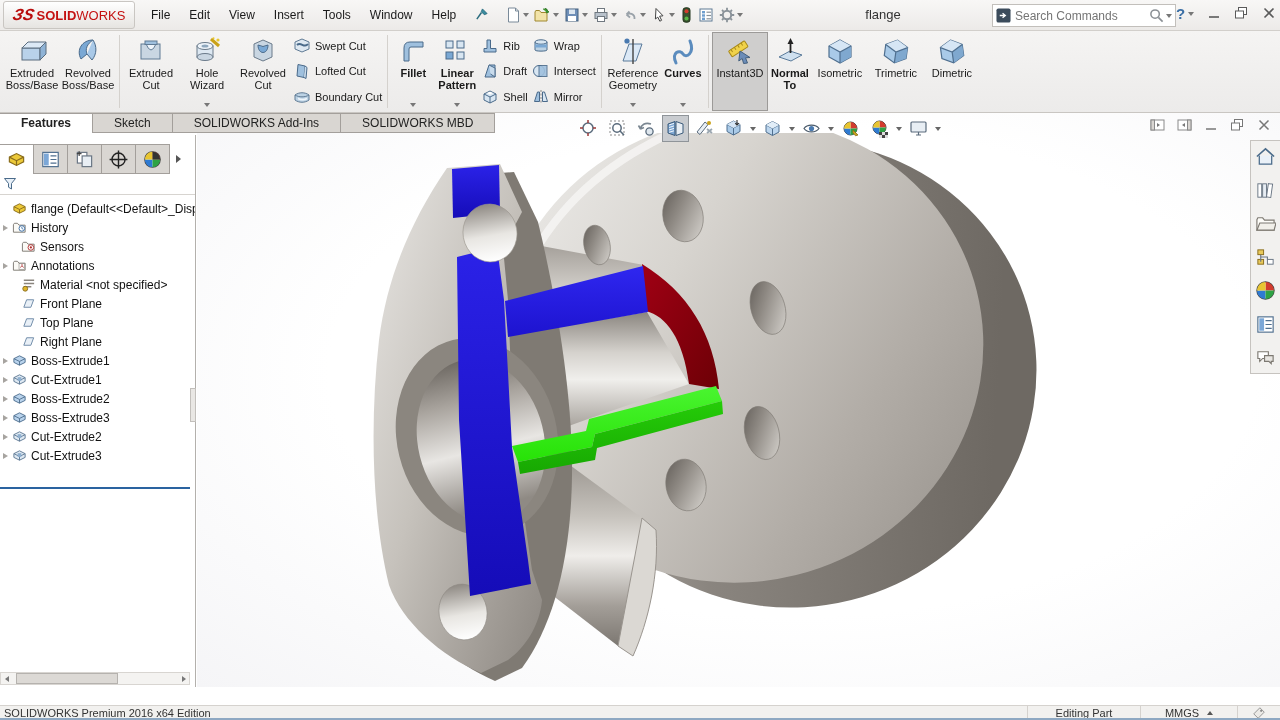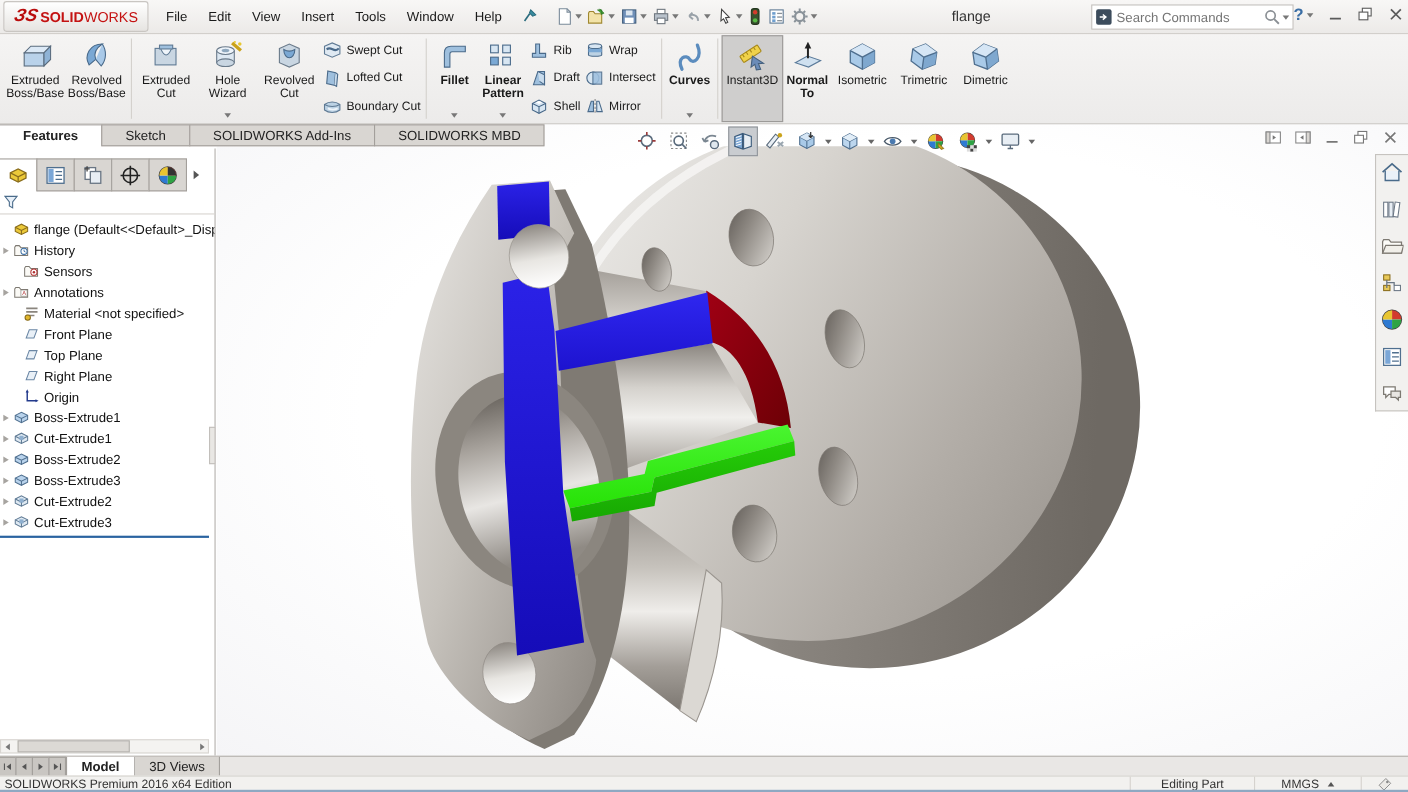--- a/index.html
+++ b/index.html
@@ -417,20 +417,30 @@
         <svg viewBox="0 0 18 18">
             <path d="M2.5 13.5 L5.5 4 L7.5 4 L7.5 13.5 Z" fill="#9fc0de" stroke="#4a6a8a"></path>
             <path d="M9 2 L9 16" stroke="#888" stroke-dasharray="2 1.5"></path>
             <path d="M15.5 13.5 L12.5 4 L10.5 4 L10.5 13.5 Z" fill="#d8e6f2" stroke="#4a6a8a"></path>
           </svg>
         <span>Mirror</span>
       </div>
     </div>
     <div class="rsep"></div>
 
+    <div class="bigbtn">
+      <svg viewBox="0 0 30 30">
+          <path d="M11 8 L24 8 L18 25 L5 25 Z" fill="#dce9f6" stroke="#5a7a9a"></path>
+          <path d="M15 3 L15 28" stroke="#444" stroke-width="1.4"></path>
+          <circle cx="9" cy="5" r="2.6" fill="#4a7ab0"></circle>
+        </svg>
+      <span>Reference</span>
+      <span>Geometry</span>
+      <span class="dcar bcar"></span>
+    </div>
     <div class="bigbtn narrow">
       <svg viewBox="0 0 30 30">
           <path d="M8 27 C3 16 12 13 15 18 C18 23 27 17 22 5" stroke="#5b8cbe" stroke-width="3" fill="none" stroke-linecap="round"></path>
         </svg>
       <span>Curves</span>
       <span class="dcar bcar"></span>
     </div>
     <div class="rsep"></div>
 
     <div class="bigbtn active">
@@ -810,30 +820,20 @@
       </div>
       <div class="trow">
         <span class="tcaret none"></span>
           <span class="tindent"></span>
         <svg viewBox="0 0 16 16">
             <use href="#ic-plane"></use>
           </svg>
         <span class="tlabel">Right Plane</span>
       </div>
       <div class="trow">
-        <span class="tcaret none"></span>
-          <span class="tindent"></span>
-        <svg viewBox="0 0 16 16">
-            <path d="M4 3 L4 12 L13 12" fill="none" stroke="#223a8c" stroke-width="1.4"></path>
-            <path d="M2.5 4 L4 1 L5.5 4 Z" fill="#223a8c"></path>
-            <path d="M12 10.5 L15 12 L12 13.5 Z" fill="#223a8c"></path>
-          </svg>
-        <span class="tlabel">Origin</span>
-      </div>
-      <div class="trow">
         <span class="tcaret"></span>
         <svg viewBox="0 0 16 16">
             <use href="#ic-boss"></use>
           </svg>
         <span class="tlabel">Boss-Extrude1</span>
       </div>
       <div class="trow">
         <span class="tcaret"></span>
         <svg viewBox="0 0 16 16">
             <use href="#ic-cut"></use>
@@ -925,48 +925,20 @@
         </svg>
     </span>
     <span class="tp-btn">
       <svg viewBox="0 0 22 22">
           <path d="M3 5 L14 5 L14 12 L8 12 L5 15 L5 12 L3 12 Z" fill="#fff" stroke="#7d7972" stroke-width="1.2"></path>
           <path d="M10 9 L19 9 L19 15 L17 15 L17 17.5 L14.5 15 L10 15 Z" fill="#e8e6e2" stroke="#7d7972" stroke-width="1.2"></path>
         </svg>
     </span>
   </div>
 
-  <div class="bottombar">
-    <div class="bnav">
-      <span class="nbtn">
-        <svg width="8" height="8" viewBox="0 0 8 8">
-            <path d="M1 1 L1 7" stroke="#555"></path>
-            <path d="M7 1 L3 4 L7 7 Z" fill="#555"></path>
-          </svg>
-      </span>
-      <span class="nbtn">
-        <svg width="8" height="8" viewBox="0 0 8 8">
-            <path d="M6 1 L2 4 L6 7 Z" fill="#555"></path>
-          </svg>
-      </span>
-      <span class="nbtn">
-        <svg width="8" height="8" viewBox="0 0 8 8">
-            <path d="M2 1 L6 4 L2 7 Z" fill="#555"></path>
-          </svg>
-      </span>
-      <span class="nbtn">
-        <svg width="8" height="8" viewBox="0 0 8 8">
-            <path d="M1 1 L5 4 L1 7 Z" fill="#555"></path>
-            <path d="M7 1 L7 7" stroke="#555"></path>
-          </svg>
-      </span>
-    </div>
-    <div class="btab active">Model</div>
-    <div class="btab">3D Views</div>
-  </div>
 
   <div class="statusbar">
     <span class="smsg">SOLIDWORKS Premium 2016 x64 Edition</span>
     <span class="scell" style="width:112px">Editing Part</span>
     <span class="scell" style="width:96px">
       <span>MMGS</span>
       <span class="upcar"></span>
     </span>
     <span class="scell" style="width:42px">
       <svg width="14" height="14" viewBox="0 0 16 16">

